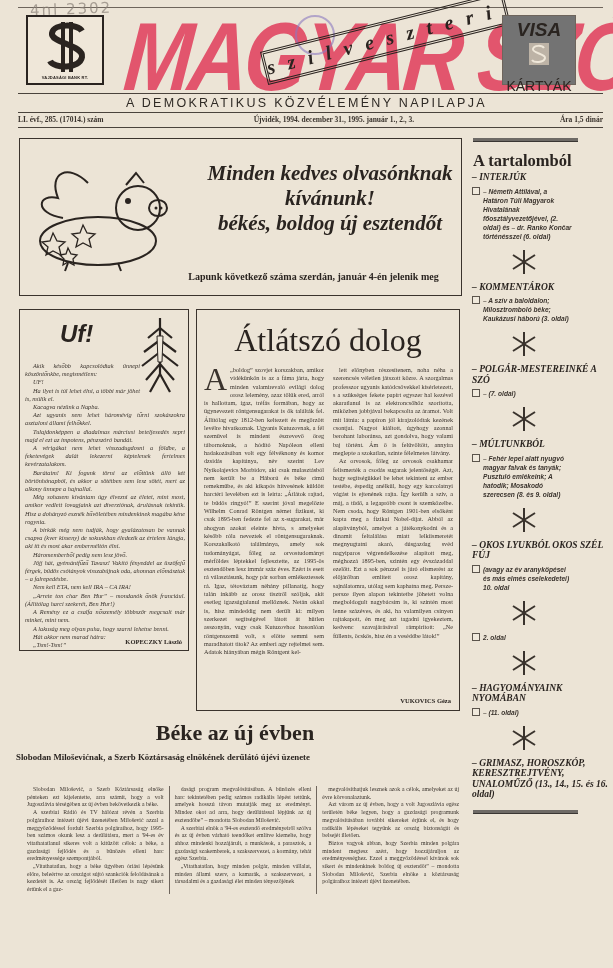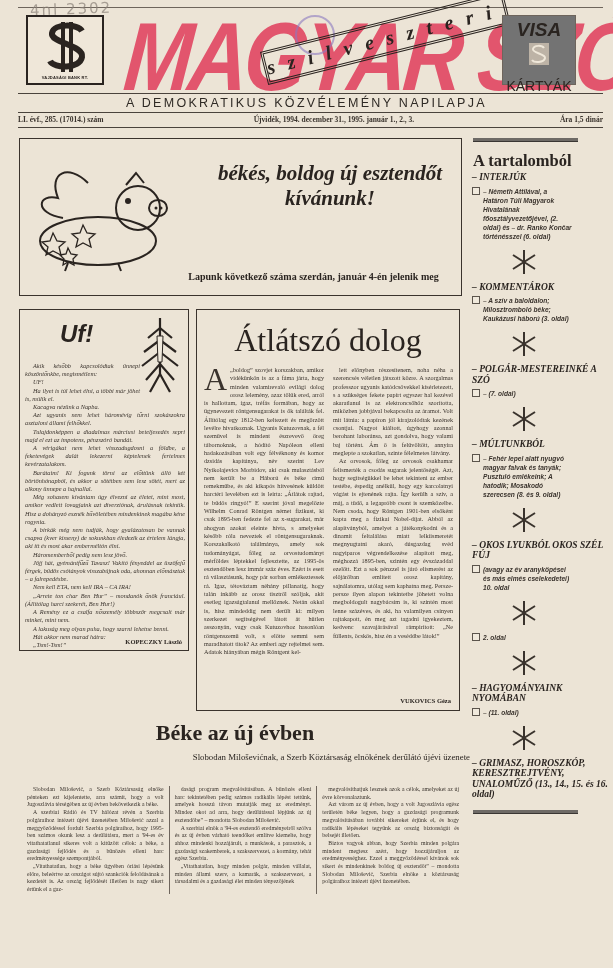--- a/index.html
+++ b/index.html
@@ -80,21 +80,21 @@
   .art-box { position: absolute; left: 196px; top: 309px; width: 264px; height: 402px; border: 1.5px solid #3a332d; }
   .art-title { position: absolute; left: 0; right: 0; top: 12px; text-align: center; font-size: 32px; color: #2a2420; }
   .art-cols { position: absolute; left: 7px; right: 6px; top: 56px; display: flex; gap: 9px; }
   .art-col { flex: 1; font-size: 6.2px; line-height: 8.3px; text-align: justify; color: #3a332d; }
   .art-col p { text-indent: 6px; }
   .dropcap { float: left; font-size: 32px; line-height: 25px; margin: 1px 3px 0 0; }
   .art-sig { position: absolute; right: 8px; bottom: 6px; font-size: 6.5px; font-weight: bold; }
 
   
   .peace-title { position: absolute; left: 0; width: 470px; top: 720px; text-align: center; font-weight: bold; font-size: 22px; }
-  .peace-sub { position: absolute; left: 0; width: 470px; top: 752px; text-align: right; font-weight: normal; font-size: 8.8px; }
+  .peace-sub { position: absolute; left: 16px; width: 470px; top: 752px; text-align: left; font-weight: bold; font-size: 8.8px; }
   .peace-cols { position: absolute; left: 22px; top: 786px; width: 442px; display: flex; gap: 0; }
   .peace-col { flex: 1; font-size: 5.8px; line-height: 7.7px; text-align: justify; color: #3a332d; padding: 0 5px; }
   .peace-col + .peace-col { border-left: 1px solid #6e655c; }
   .peace-col p { text-indent: 6px; }
 </style>
 </head>
 <body>
 
 <div class="page">
 
@@ -146,22 +146,23 @@
       <circle cx="128" cy="45" r="1.5" fill="#2a2420"></circle>
         <circle cx="133" cy="45" r="1.5" fill="#2a2420"></circle>
       <circle cx="100" cy="38" r="3" fill="#2a2420"></circle>
       <path d="M98 22 L108 10 L116 20" fill="none" stroke="#2a2420" stroke-width="2"></path>
       <path d="M25 70 l4 8 l8 1 l-6 5 l2 8 l-8 -4 l-7 4 l2 -8 l-6 -5 l8 -1 z" fill="none" stroke="#2a2420" stroke-width="1.3"></path>
       <path d="M55 62 l4 8 l8 1 l-6 5 l2 8 l-8 -4 l-7 4 l2 -8 l-6 -5 l8 -1 z" fill="none" stroke="#2a2420" stroke-width="1.3"></path>
       <path d="M40 85 l3 6 l6 1 l-4 4 l1 6 l-6 -3 l-5 3 l1 -6 l-4 -4 l6 -1 z" fill="none" stroke="#2a2420" stroke-width="1.3"></path>
       <path d="M40 100 l-3 8 M90 100 l3 8" stroke="#2a2420" stroke-width="2"></path>
     </svg>
     <div class="greet-text">
+      <div>Minden kedves olvasónknak</div>
+      <div>kívánunk!</div>
       <div>békés, boldog új esztendőt</div>
-      <div>kívánunk!</div>
     </div>
     <div class="greet-note">Lapunk következő száma szerdán, január 4-én jelenik meg</div>
   </div>
 
   <div class="toc">
     <div class="toc-bar"></div>
     <div class="toc-title">A tartalomból</div>
 
     <div class="toc-sec">
       <div class="toc-head">– INTERJÚK</div>

